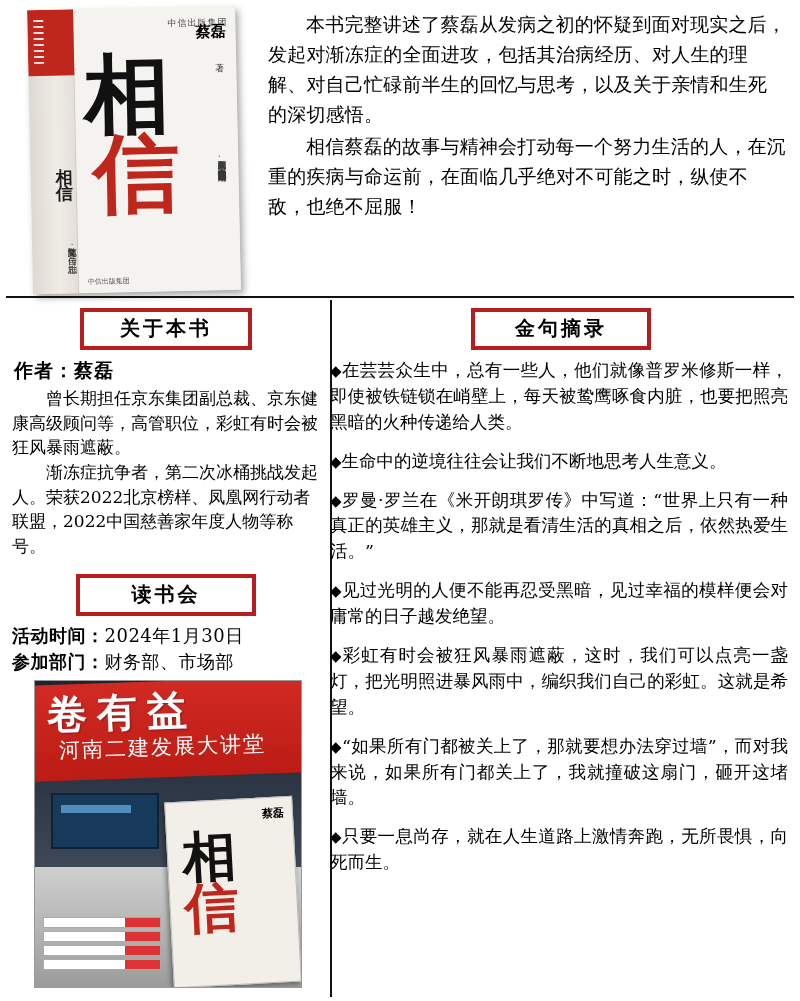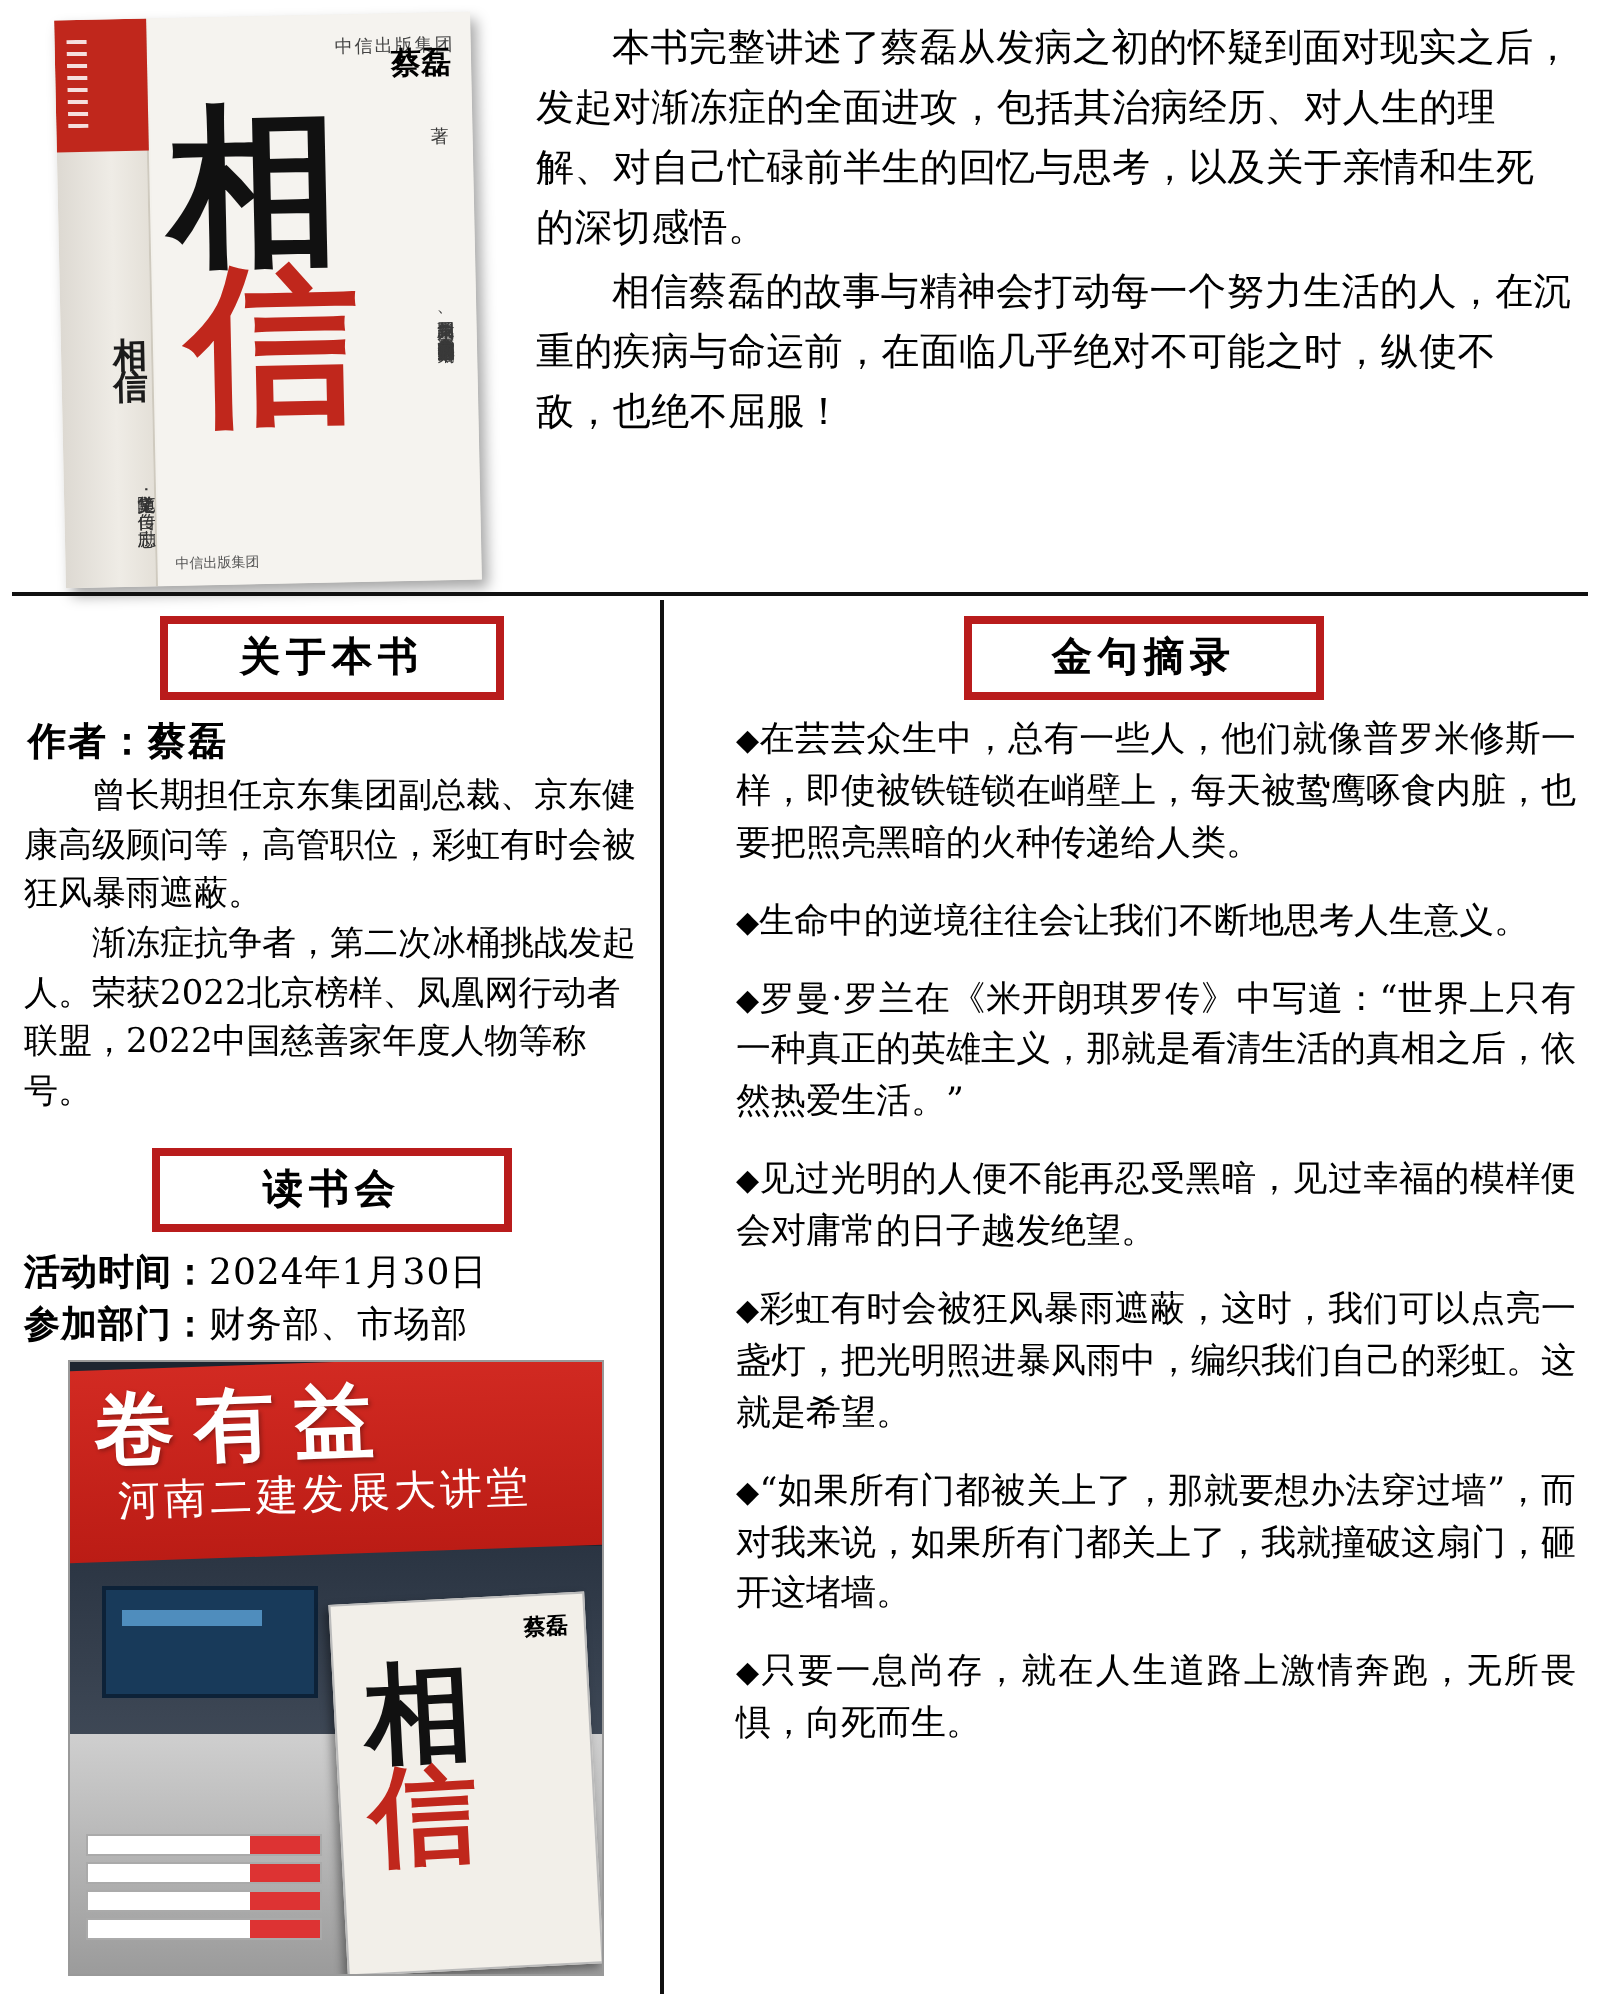--- a/index.html
+++ b/index.html
@@ -174,21 +174,21 @@
     top: 300px; left: 0; right: 0; bottom: 0;
     display: flex;
   }
   .col-left {
     width: 330px;
     flex: 0 0 330px;
     padding: 6px 10px 0 12px;
   }
   .col-right {
     flex: 1;
-    padding: 6px 8px 0 22px;
+    padding: 6px 8px 0 0;
   }
   .section-title {
     border: 4px solid #b91c1c;
     text-align: center;
     font-size: 20px;
     font-weight: bold;
     padding: 3px 0 4px 0;
     margin: 2px auto 8px auto;
     width: 172px;
     font-family: "DejaVu Serif", "Liberation Serif", serif;
@@ -310,21 +310,21 @@
     background: linear-gradient(to right,#fff 0 70%, #d33 70% 100%);
     border: 1px solid #aaa;
   }
 
   
   .quotes { padding-right: 4px; }
   .quote {
     font-size: 17.5px;
     line-height: 1.48;
     font-family: "DejaVu Serif", "Liberation Serif", serif;
-    margin: 0 0 13px 16px;
+    margin: 0 0 13px 0;
     text-align: justify;
   }
   .quote .mark { font-size: 15px; }
 </style>
 </head>
 <body>
 
 <div class="page">
 
   <div class="top">

